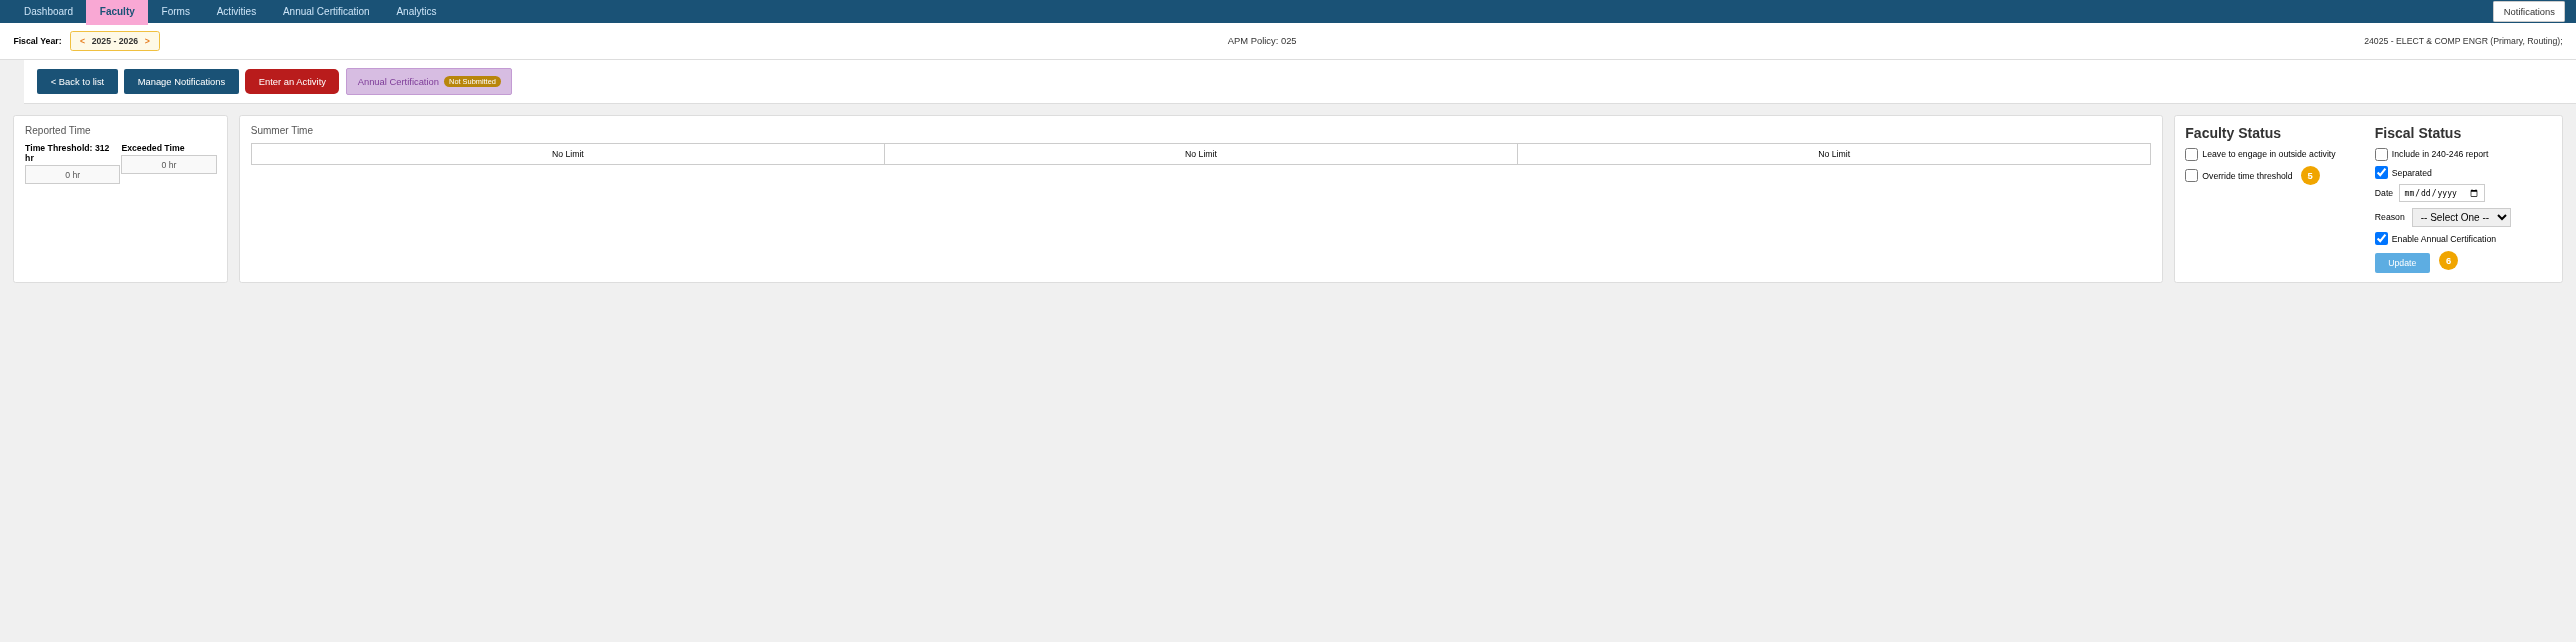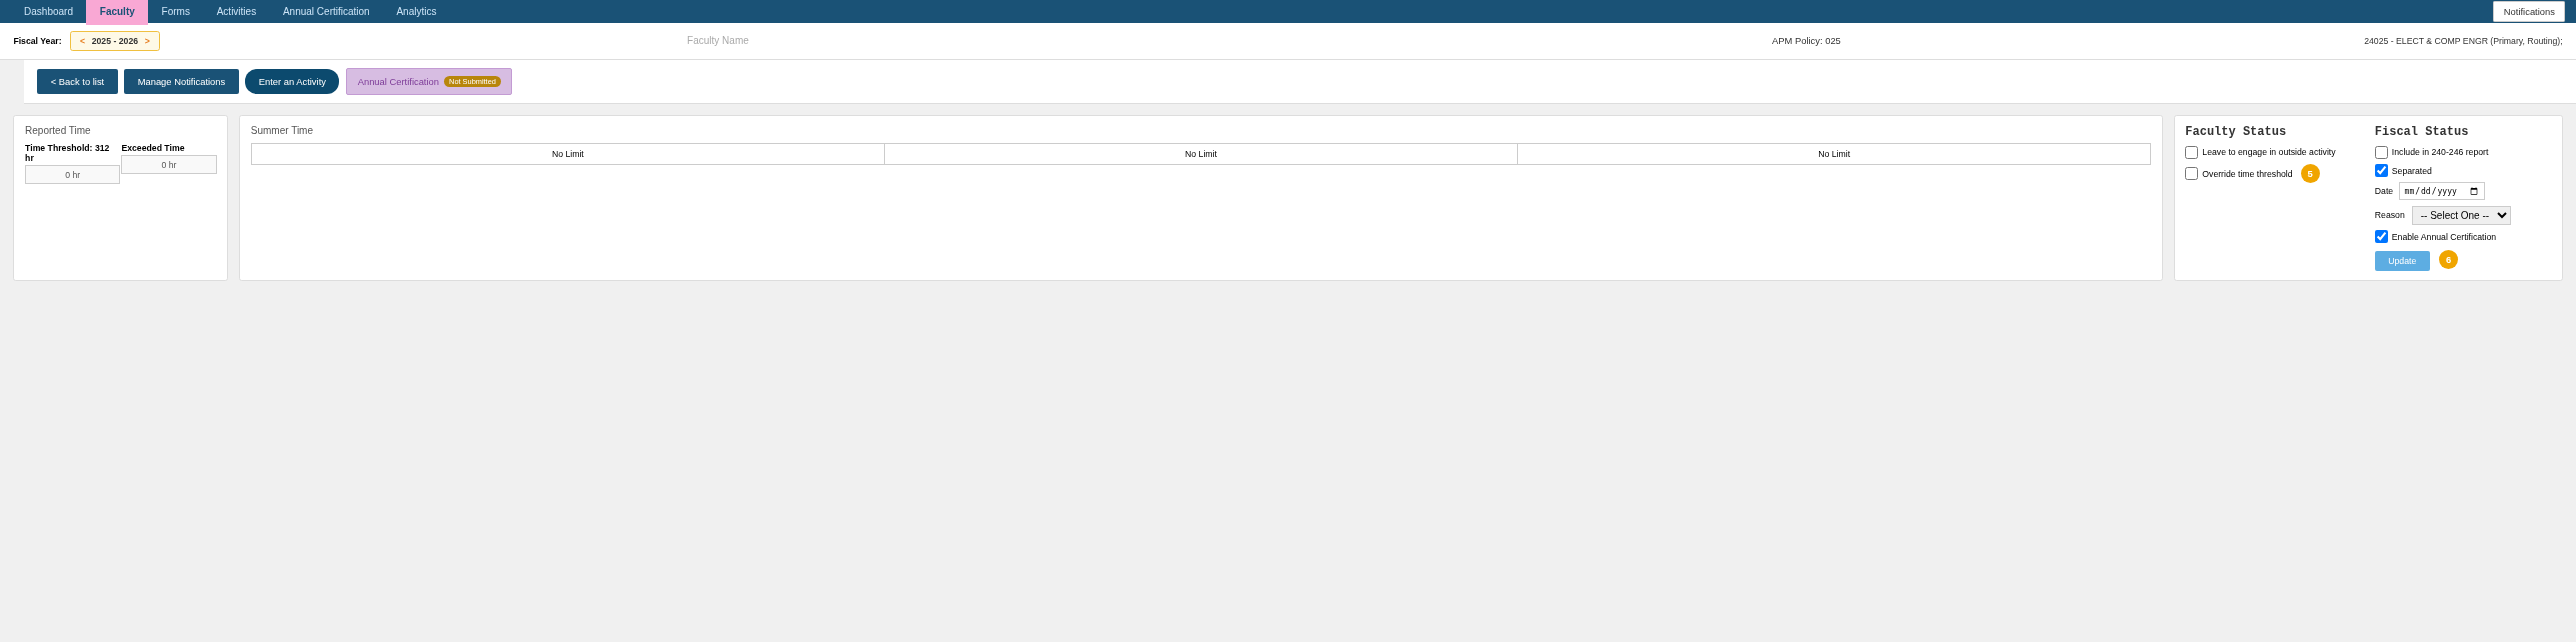--- a/index.html
+++ b/index.html
@@ -91,27 +91,27 @@
     .btn-manage {
       background: #1a5276;
       color: white;
       border: none;
       padding: 6.7px 13.4px;
       cursor: pointer;
       font-size: 9.4px;
       border-radius: 2px;
     }
     .btn-enter {
-      background: #0c4a6e;
+      background: #b91c1c;
       color: white;
       border: none;
       padding: 6.7px 13.4px;
       cursor: pointer;
       font-size: 9.4px;
-      border-radius: 12px;
+      border-radius: 5px;
     }
     .btn-annual {
       background: #d7bde2;
       color: #7d3c98;
       border: 0.7px solid #c39bd3;
       padding: 6.7px 10.7px;
       cursor: pointer;
       font-size: 9.4px;
       border-radius: 2px;
       display: flex;
@@ -183,25 +183,24 @@
 
     .status-card {
       flex: 0 0 389px;
       display: flex;
       gap: 13.4px;
     }
     .faculty-status, .fiscal-status {
       flex: 1;
     }
     .status-title {
-      font-size: 12px;
+      font-size: 14px;
       font-weight: bold;
       color: #333;
       margin-bottom: 6.7px;
-      font-family: Liberation Mono, monospace;
     }
     .checkbox-row {
       display: flex;
       align-items: center;
       gap: 4px;
       margin-bottom: 5.4px;
       font-size: 8.7px;
     }
     .checkbox-row input[type="checkbox"] { cursor: pointer; }
     .date-row {
@@ -271,21 +270,20 @@
 
 <div class="fiscal-row">
   <div style="display:flex;align-items:center;gap:4px;">
     <span class="fiscal-label">Fiscal Year:</span>
     <div class="fiscal-nav">
       <button>&lt;</button>
       <span class="fiscal-year-text">2025 - 2026</span>
       <button>&gt;</button>
     </div>
   </div>
-  <span class="faculty-name">Faculty Name</span>
   <span class="apm-policy">APM Policy: 025</span>
   <span class="department">24025 - ELECT &amp; COMP ENGR (Primary, Routing);</span>
 </div>
 
 <div class="action-row">
   <button class="btn-back">&lt; Back to list</button>
   <button class="btn-manage">Manage Notifications</button>
   <button class="btn-enter">Enter an Activity</button>
   <button class="btn-annual">
     <span>Annual Certification</span>
@@ -354,21 +352,21 @@
       <div class="reason-row">
         <span>Reason</span>
         <select class="reason-select">
           <option>-- Select One --</option>
         </select>
       </div>
       <div class="checkbox-row">
         <input type="checkbox" id="enable-annual" checked="" style="">
         <label for="enable-annual">Enable Annual Certification</label>
       </div>
-      <div style="display:flex;align-items:center;gap:5.4px;">
+      <div style="display:flex;gap:5.4px;">
         <button class="btn-update">Update</button>
         <span class="step-badge">6</span>
       </div>
     </div>
 
   </div>
 
 </div>
 
 

